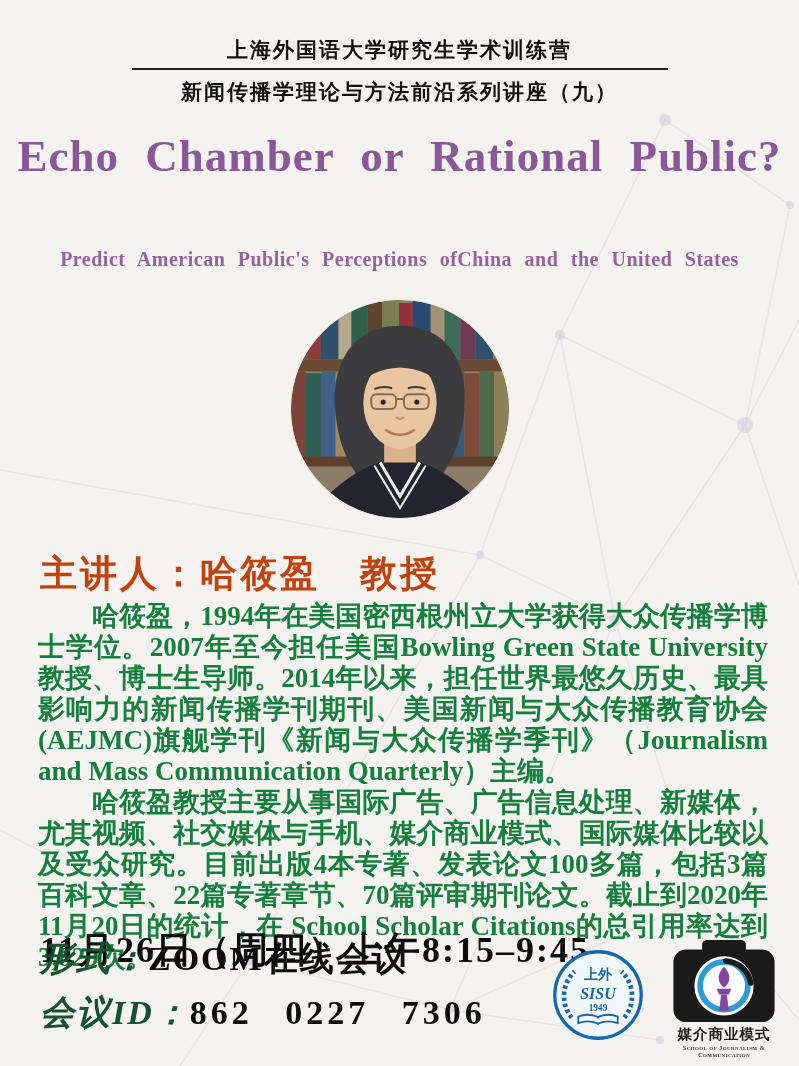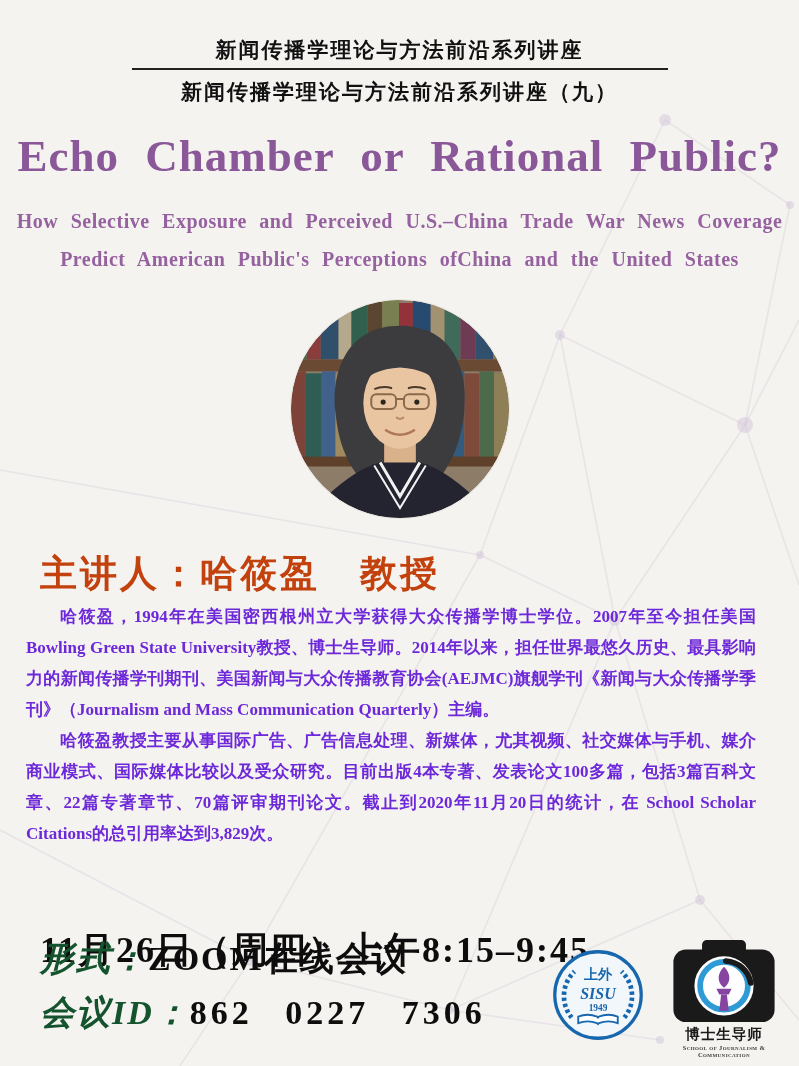--- a/index.html
+++ b/index.html
@@ -51,23 +51,23 @@
     box-shadow: 0 0 0 1px rgba(0,0,0,0.05);
   }
   .photo-wrap svg { display: block; width: 218px; height: 218px; }
 
   .speaker-heading {
     position: absolute; top: 549px; left: 40px;
     font-size: 37px; font-weight: 700; color: #c2410c;
     letter-spacing: 3px;
   }
   .bio {
-    position: absolute; top: 601px; left: 26px;
+    position: absolute; top: 601px; left: 38px;
     width: 730px;
-    font-size: 17px; font-weight: 700; color: #6d28d9;
+    font-size: 27px; font-weight: 700; color: #15803d;
     line-height: 31px;
     text-align: justify;
   }
   .bio p { margin: 0; text-indent: 2em; }
 
   .big-line { position: absolute; left: 40px; font-weight: 700; color: #0d0d0d; }
   .date-line { top: 926px; font-size: 36px; letter-spacing: 2px; }
   .fmt-line  { top: 936px; font-size: 34px; letter-spacing: 2px; }
   .id-line   { top: 990px; font-size: 34px; letter-spacing: 2px; }
   .lbl-purple { color: #14532d; font-style: italic; }
@@ -120,26 +120,25 @@
         <circle cx="745" cy="425" r="8"></circle>
       <circle cx="480" cy="555" r="4"></circle>
         <circle cx="615" cy="620" r="6"></circle>
       <circle cx="250" cy="960" r="6"></circle>
         <circle cx="450" cy="1010" r="4"></circle>
       <circle cx="700" cy="900" r="5"></circle>
         <circle cx="660" cy="1040" r="4"></circle>
     </g>
   </svg>
 
-  <div class="center hdr-line hdr1">新闻传播学理论与方法前沿系列讲座</div>
+  <div class="center hdr-line hdr1">上海外国语大学研究生学术训练营</div>
   <div class="hdr-rule"></div>
   <div class="center hdr-line hdr2">新闻传播学理论与方法前沿系列讲座（九）</div>
 
   <div class="center title-main">Echo Chamber or Rational Public?</div>
-  <div class="center title-sub sub1">How Selective Exposure and Perceived U.S.–China Trade War News Coverage</div>
   <div class="center title-sub sub2">Predict American Public's Perceptions ofChina and the United States</div>
 
   <div class="photo-wrap">
     <svg viewBox="0 0 220 220" aria-hidden="true">
       <defs>
           <clipPath id="pc">
             <circle cx="110" cy="110" r="110"></circle>
           </clipPath>
         </defs>
       <g clip-path="url(#pc)">
@@ -228,17 +227,17 @@
     <svg viewBox="0 0 110 88" aria-hidden="true">
       <rect x="32" y="0" width="46" height="16" rx="5" fill="#1a1a1a"></rect>
       <rect x="2" y="10" width="106" height="76" rx="13" fill="#1a1a1a"></rect>
       <circle cx="55" cy="48" r="31" fill="#ffffff"></circle>
       <circle cx="55" cy="48" r="25" fill="#ffffff" stroke="#2e9bd6" stroke-width="6"></circle>
       <path d="M57,22 A28,28 0 0 1 83,45" stroke="#1a1a1a" stroke-width="6" fill="none" stroke-linecap="round"></path>
       <path d="M55,28 C62,35 63,44 55,50 C47,44 48,35 55,28 Z" fill="#8645a0"></path>
       <path d="M47,51 L63,51 L60,57 L50,57 Z" fill="#8645a0"></path>
       <path d="M52,57 L58,57 L60,74 L50,74 Z" fill="#8645a0"></path>
     </svg>
-    <div class="sjc-cn">博士生导师</div>
+    <div class="sjc-cn">媒介商业模式</div>
     <div class="sjc-en">School of Journalism &amp; Communication</div>
   </div>
 
 </div>
 
 </body></html>

